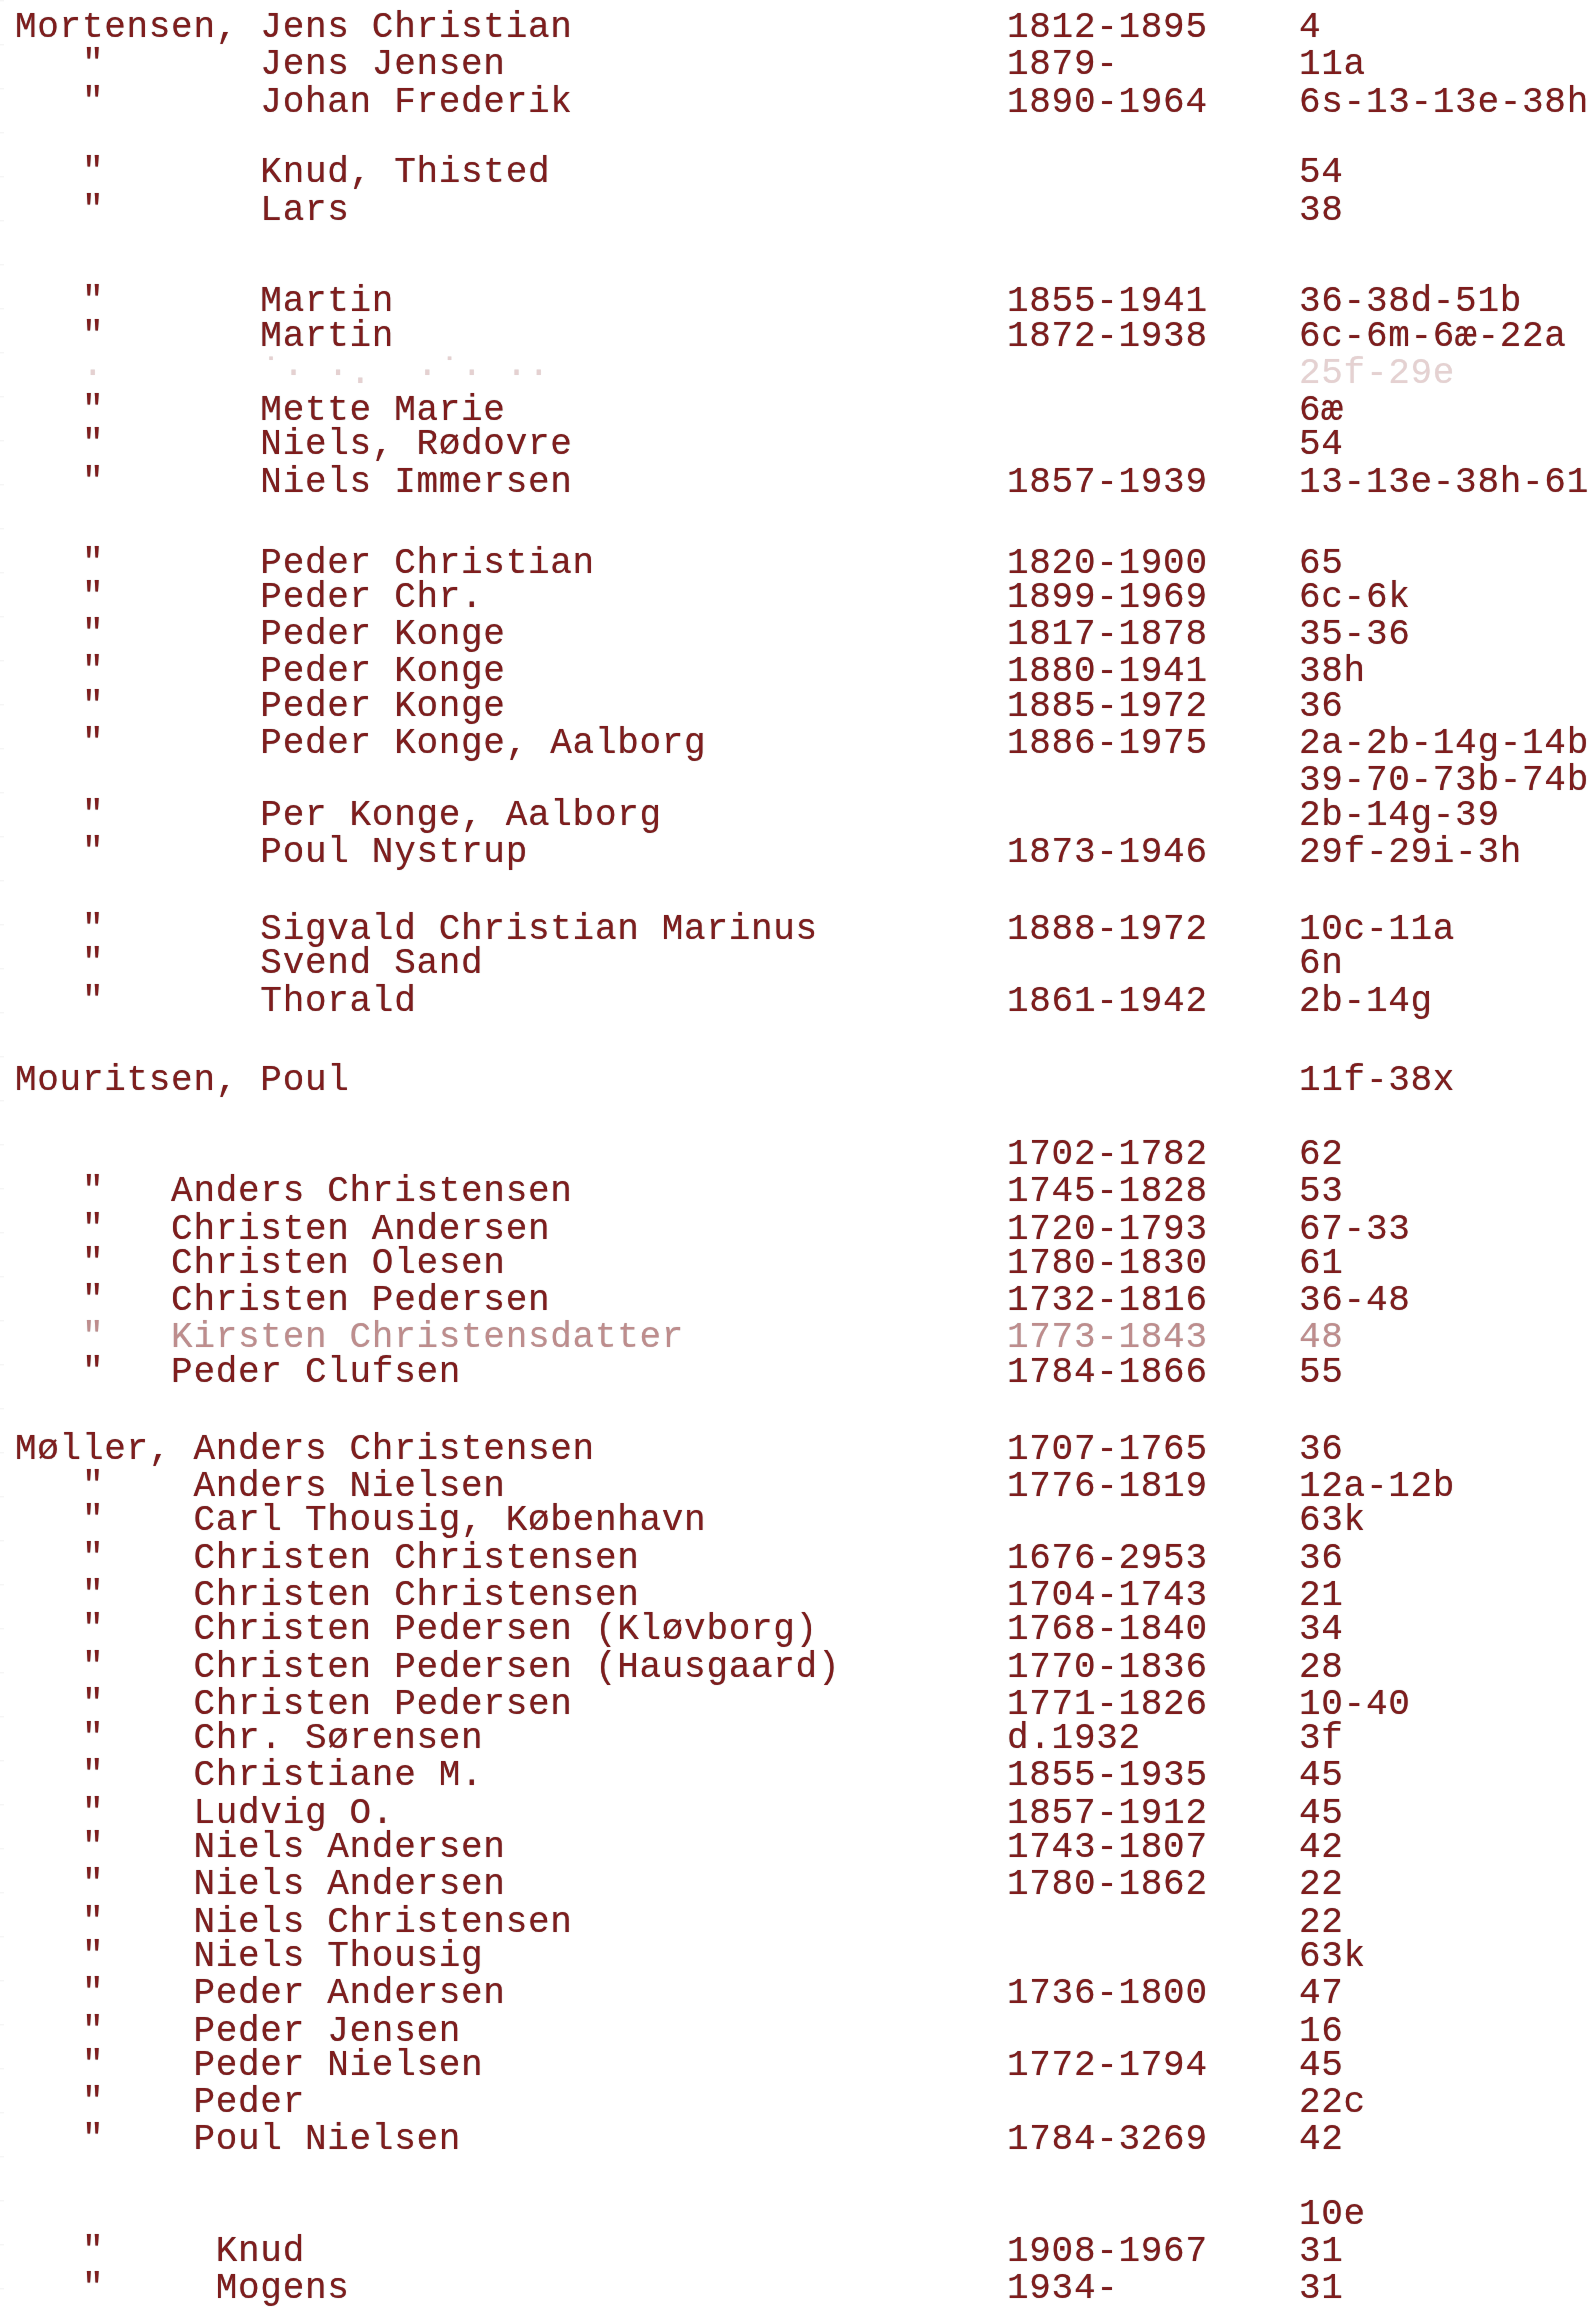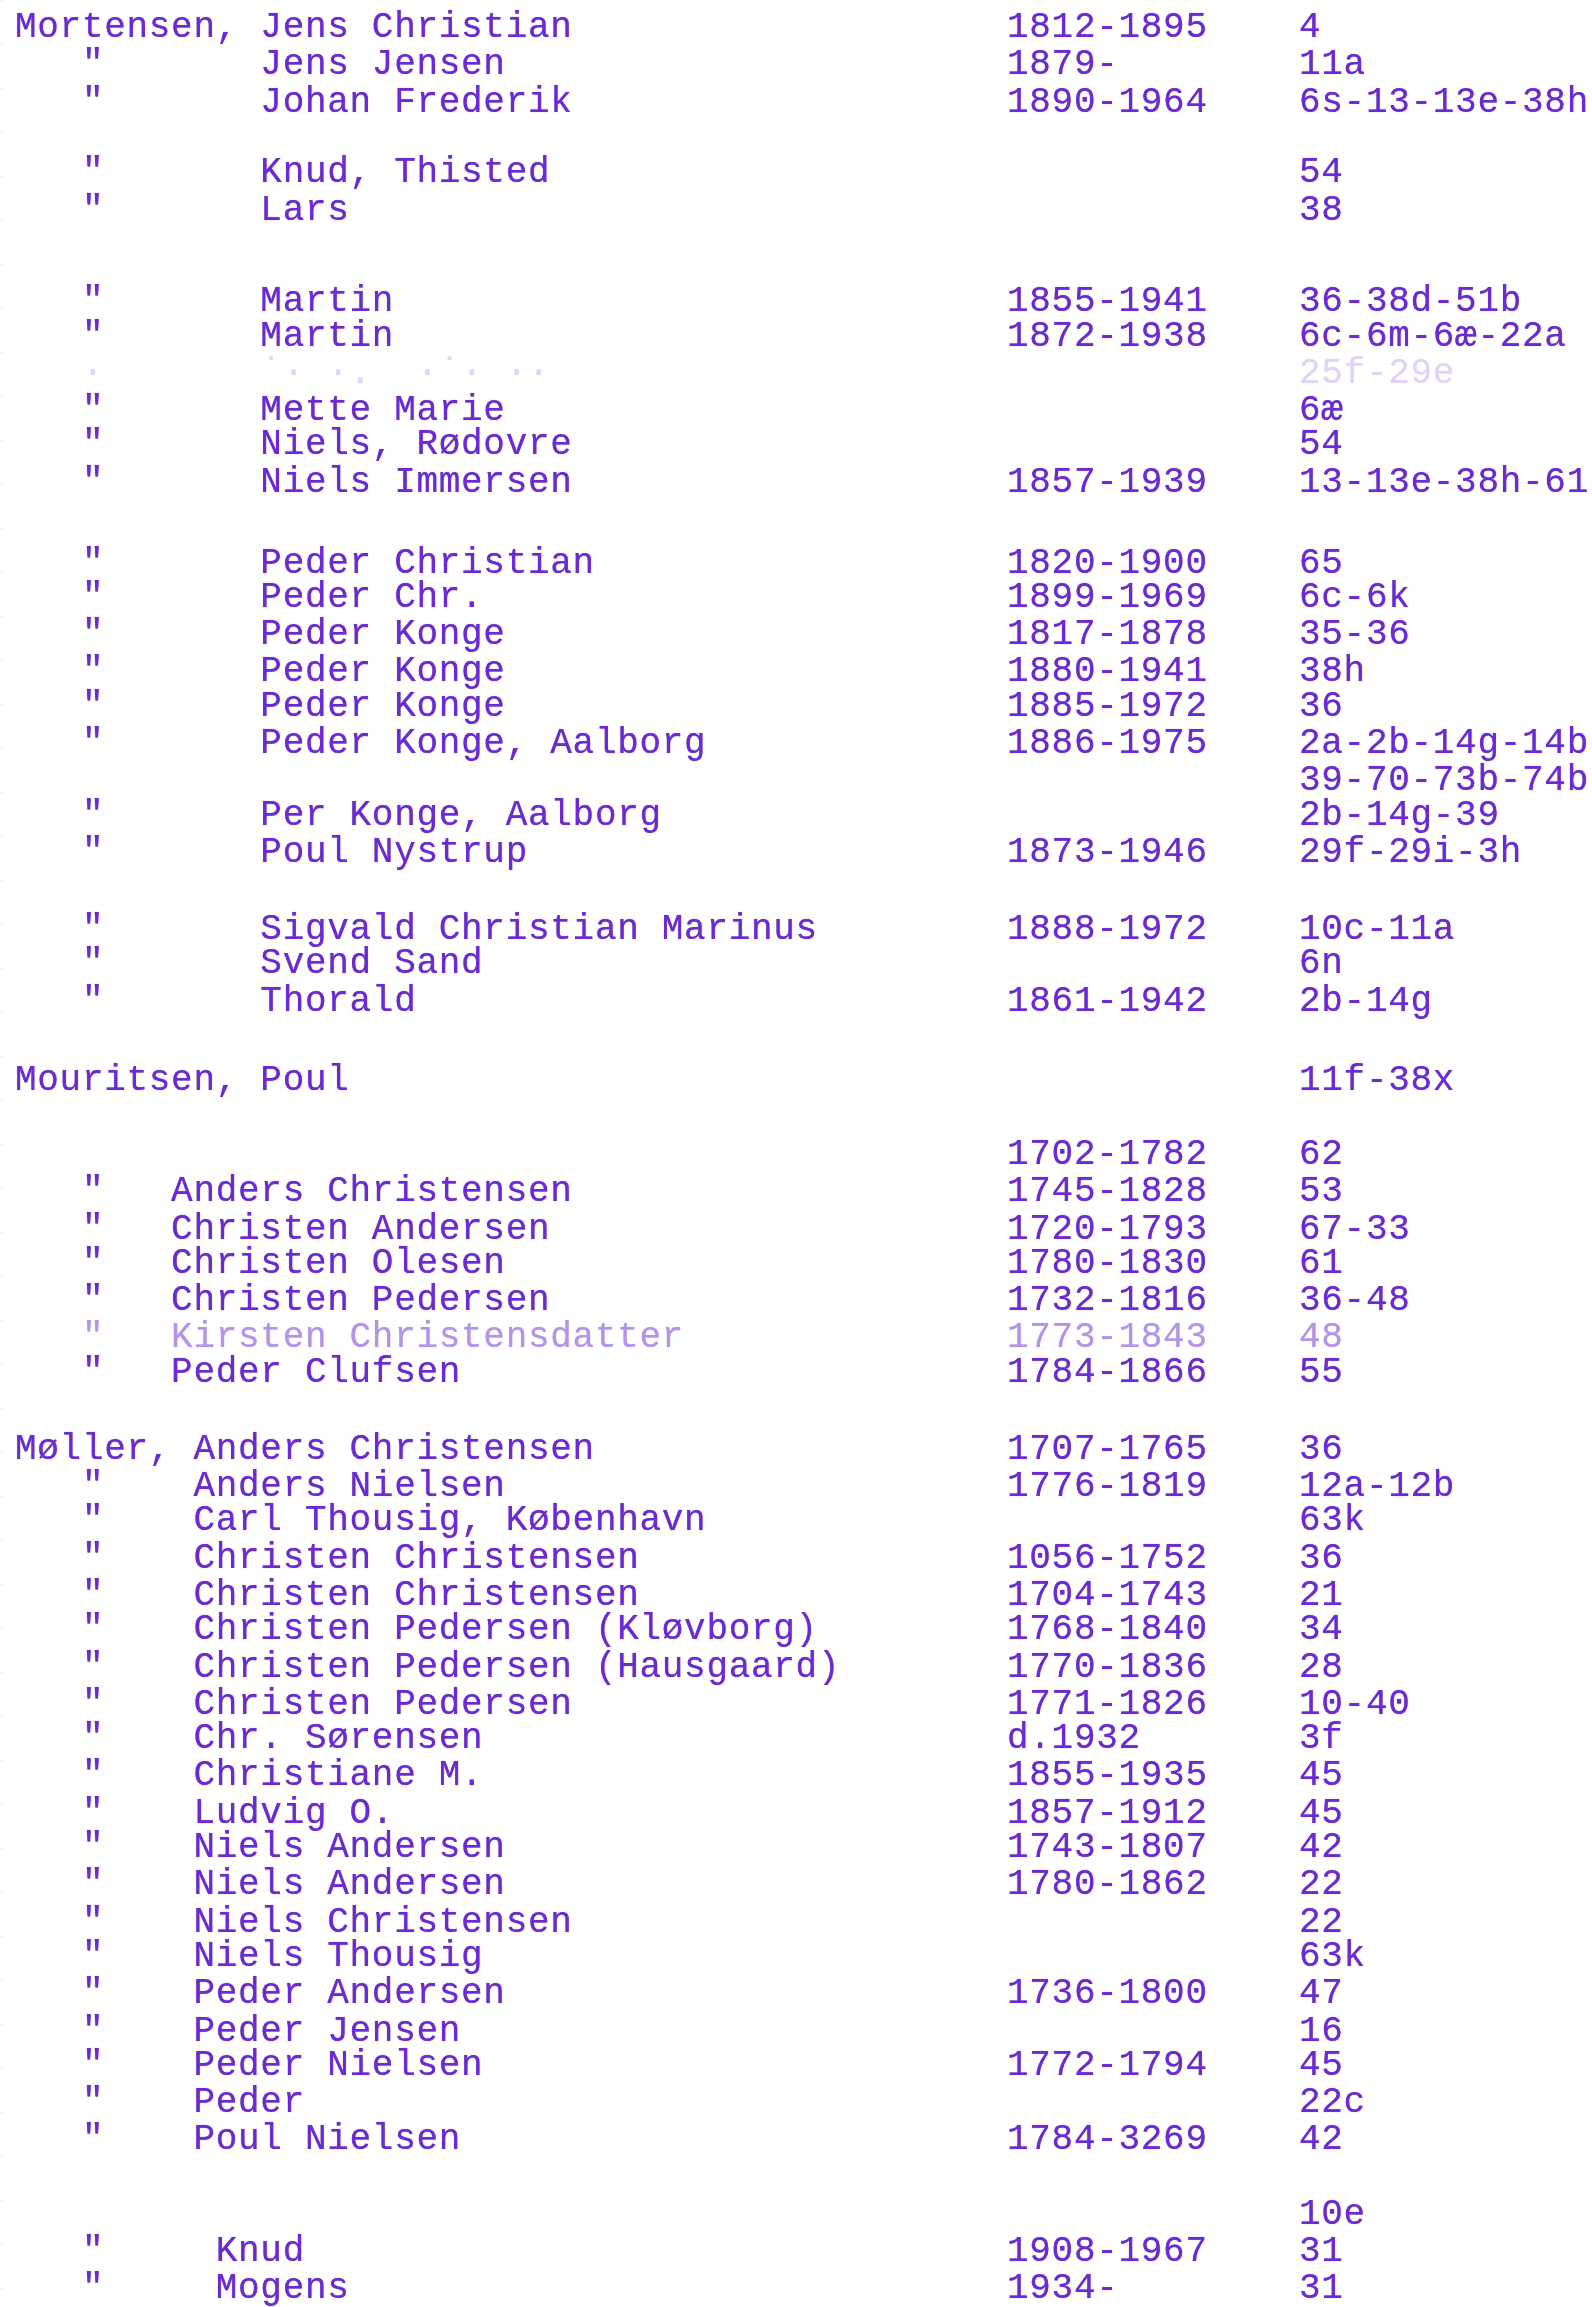--- a/index.html
+++ b/index.html
@@ -9,21 +9,21 @@
   }
   #page {
     position: relative;
     width: 1592px;
     height: 2307px;
     background: #ffffff;
     overflow: hidden;
     font-family: "Liberation Mono", "DejaVu Sans Mono", monospace;
     font-size: 36px;
     letter-spacing: 0.7px;
-    color: #6d28d9;
+    color: #7f1d1d;
   }
   .row {
     position: absolute;
     left: 0;
     width: 100%;
     height: 36px;
     line-height: 36px;
   }
   .cell {
     position: absolute;
@@ -206,21 +206,21 @@
         <span class="cell name">   "    Anders Nielsen</span>
         <span class="cell date">1776-1819</span>
         <span class="cell code">12a-12b</span>
       </div>
       <div class="row" style="top: 1504px; transform: translateY(-0.7px);">
         <span class="cell name">   "    Carl Thousig, København</span>
         <span class="cell code">63k</span>
       </div>
       <div class="row" style="top: 1541px; transform: translateY(0px);">
         <span class="cell name">   "    Christen Christensen</span>
-        <span class="cell date">1056-1752</span>
+        <span class="cell date">1676-2953</span>
         <span class="cell code">36</span>
       </div>
       <div class="row" style="top: 1577px; transform: translateY(0.7px);">
         <span class="cell name">   "    Christen Christensen</span>
         <span class="cell date">1704-1743</span>
         <span class="cell code">21</span>
       </div>
       <div class="row" style="top: 1613px; transform: translateY(-0.7px);">
         <span class="cell name">   "    Christen Pedersen (Kløvborg)</span>
         <span class="cell date">1768-1840</span>

